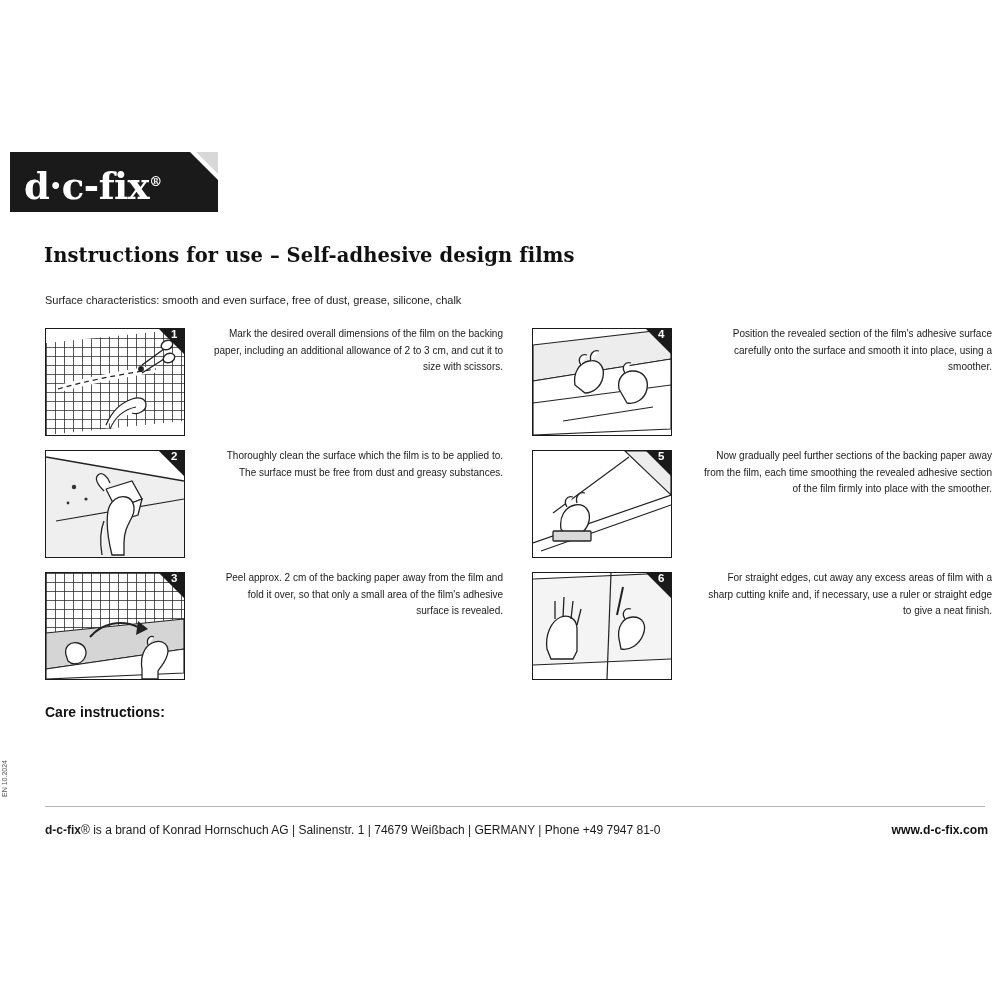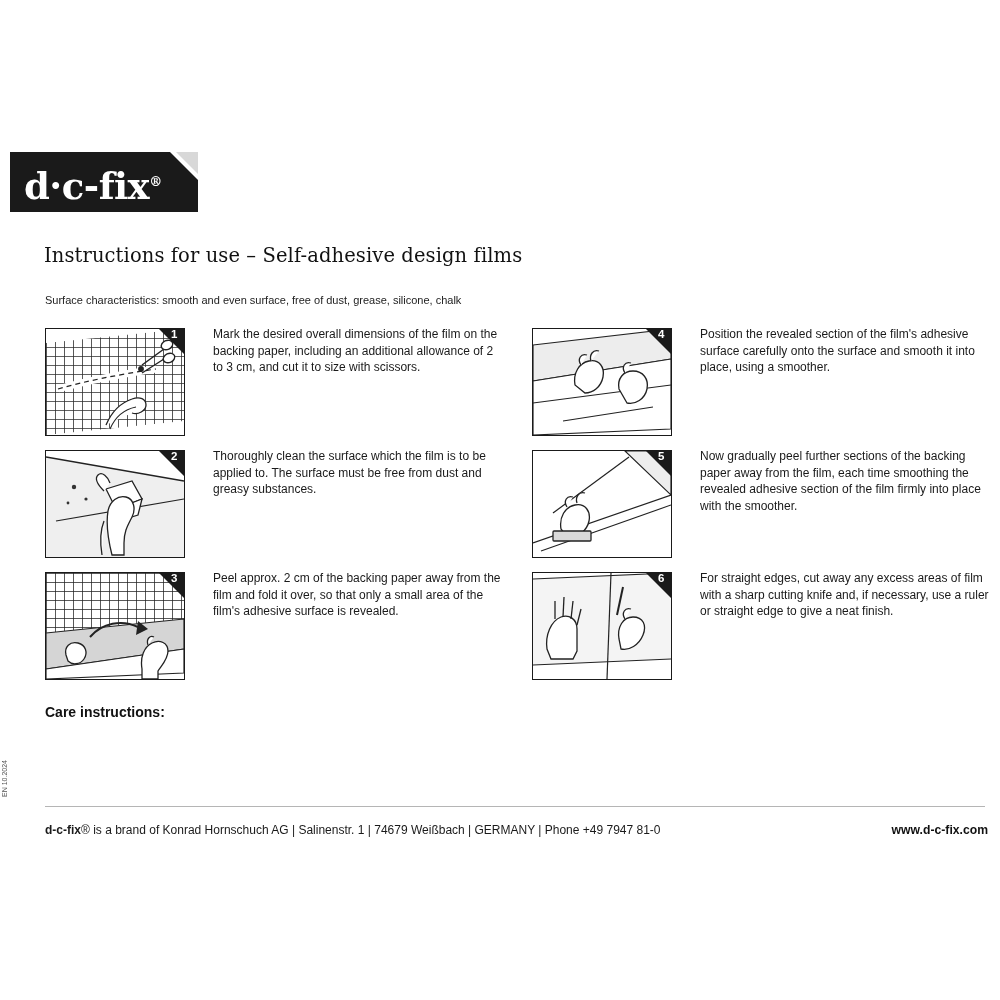--- a/index.html
+++ b/index.html
@@ -22,20 +22,21 @@
   }
 
   
   .logo-block {
     position: absolute;
     left: 10px;
     top: 152px;
     width: 188px;
     height: 60px;
     background: #1a1a1a;
+    padding-left: 20px;
   }
   .logo-text {
     position: absolute;
     left: 14px;
     top: 8px;
     font-family: "DejaVu Serif", serif;
     font-weight: bold;
     font-size: 37px;
     letter-spacing: -0.5px;
     color: #ffffff;
@@ -63,21 +64,21 @@
     border-right: 22px solid #d8d8d8;
     border-bottom: 22px solid transparent;
   }
 
   
   .main-title {
     position: absolute;
     left: 44px;
     top: 244px;
     font-family: "DejaVu Serif", serif;
-    font-weight: normal;
+    font-weight: bold;
     font-size: 19.5px;
     color: #111111;
     letter-spacing: 0.1px;
   }
   .surface-line {
     position: absolute;
     left: 45px;
     top: 294px;
     font-size: 11px;
     color: #222222;
@@ -119,23 +120,24 @@
     font-size: 11.5px;
     font-weight: bold;
     color: #ffffff;
     line-height: 14px;
   }
   .step .text {
     position: absolute;
     left: 168px;
     top: -2px;
     width: 290px;
-    font-size: 12px;
+    font-size: 10px;
     line-height: 16.6px;
     color: #1a1a1a;
+    text-align: right;
   }
   .step.right .text { width: 292px; }
 
   
   .care-title {
     position: absolute;
     left: 45px;
     top: 704px;
     font-size: 14px;
     font-weight: bold;

